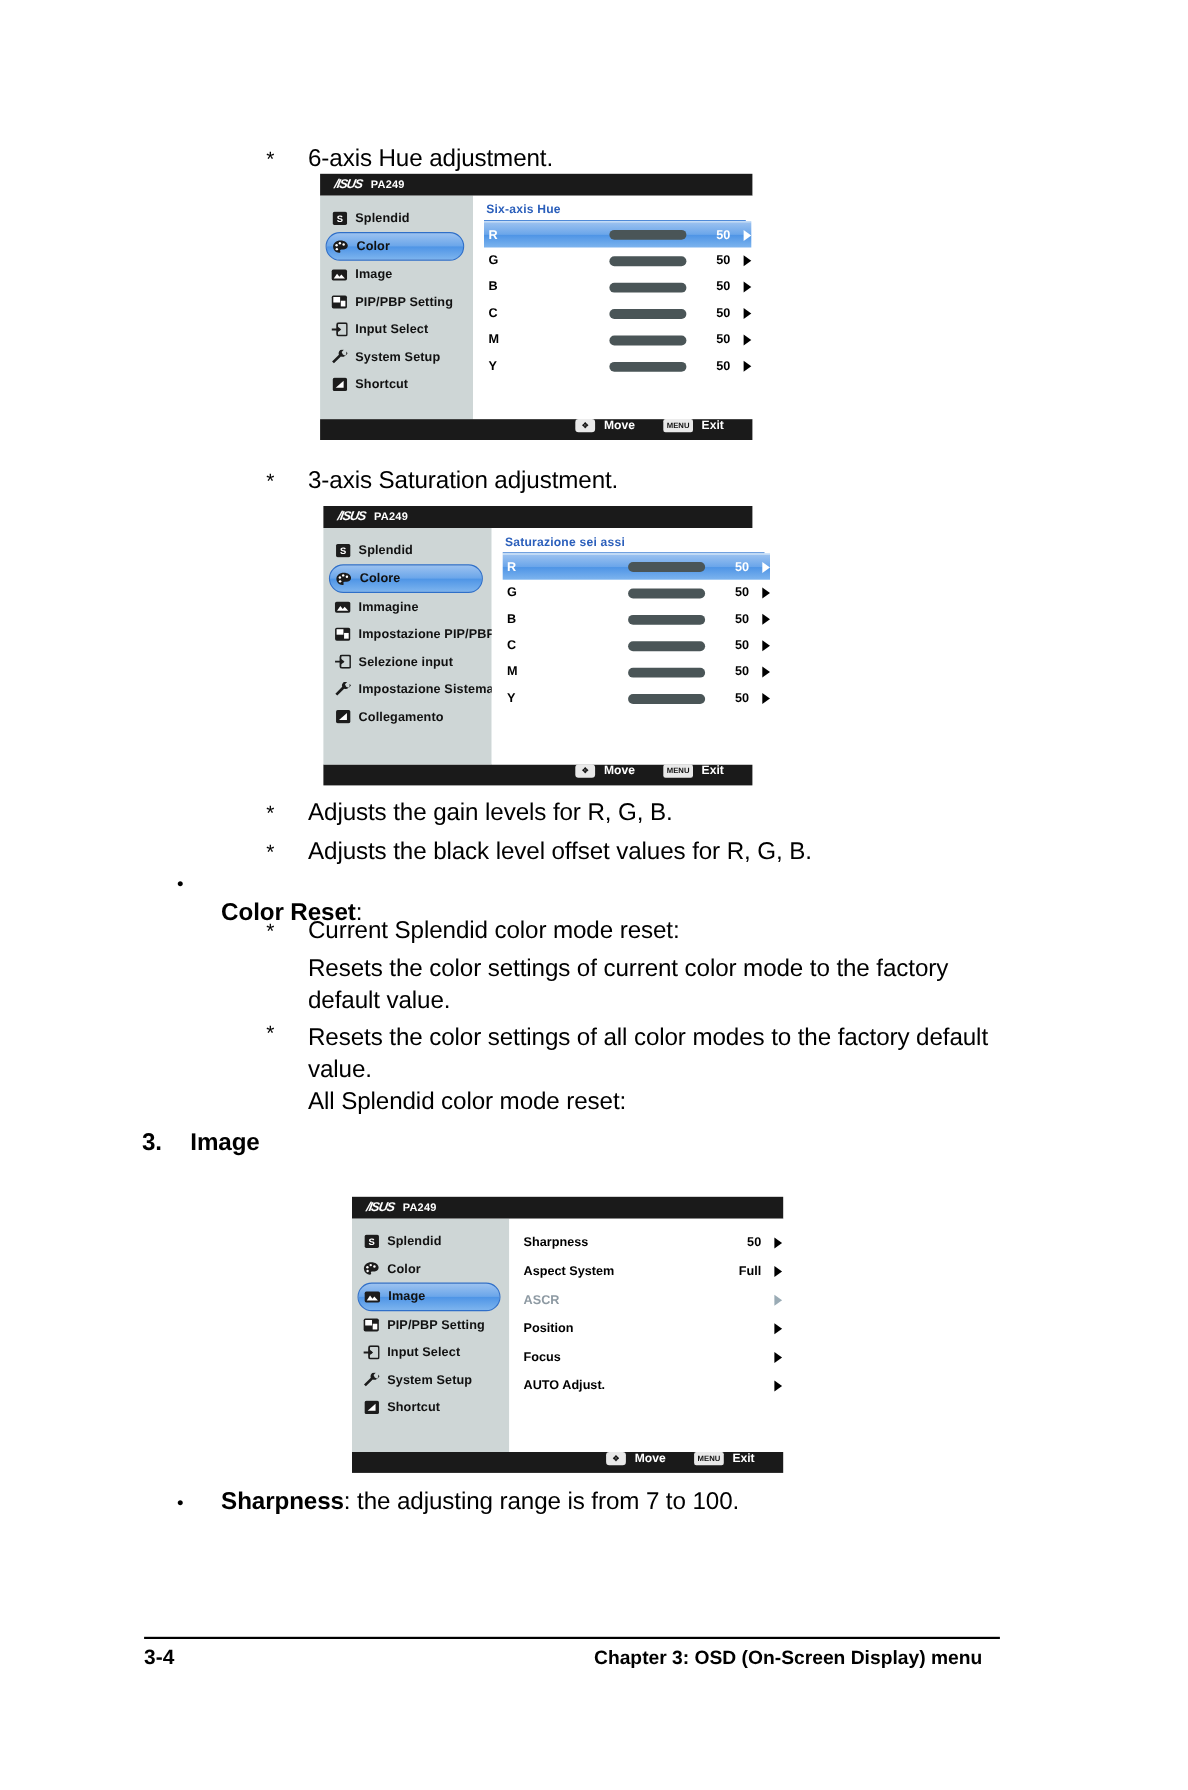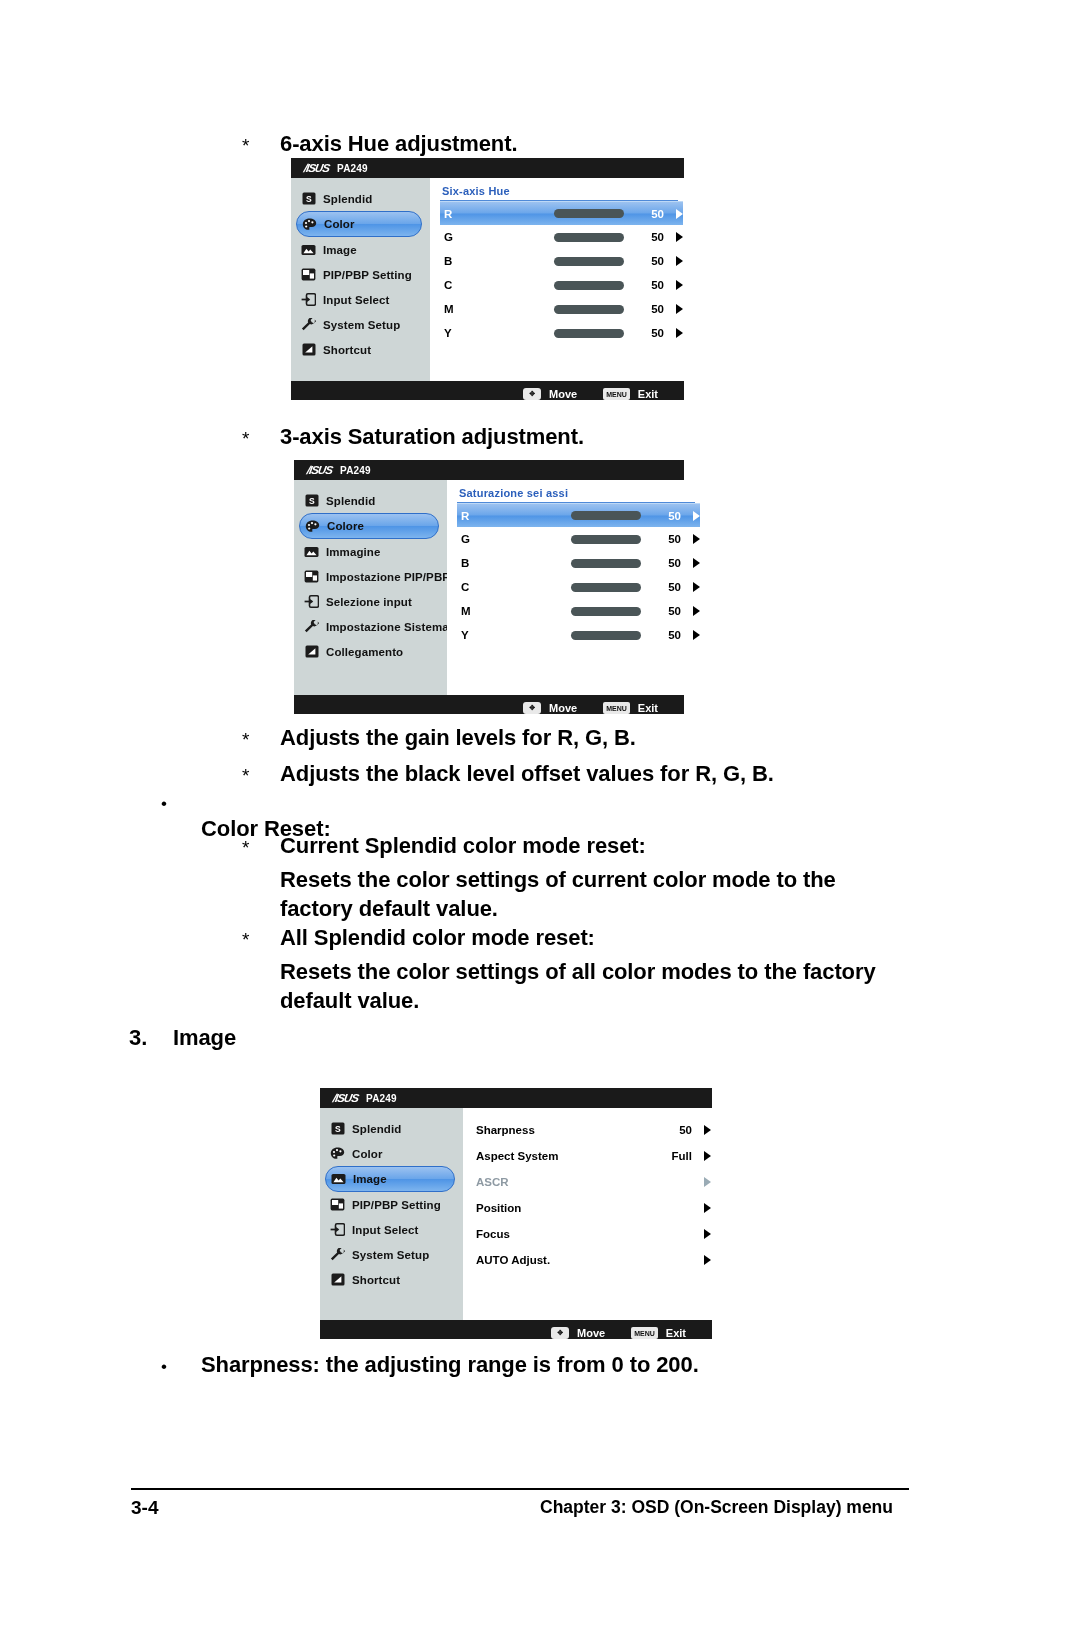--- a/index.html
+++ b/index.html
@@ -20,21 +20,20 @@
     text-align: left; padding-left: 6px;
   }
   .dot {
     width: 44px; flex: 0 0 44px;
     font-size: 17px; line-height: 34px;
     text-align: left; padding-left: 4px;
   }
   .body-txt {
     font-size: 21.5px; line-height: 29px;
     letter-spacing: -0.1px;
-    font-weight: bold;
   }
   .body-txt.bold { font-weight: bold; }
   .sect-num {
     width: 44px; flex: 0 0 44px;
     font-size: 21px; font-weight: bold; line-height: 30px;
   }
 
   
   .osd {
     position: absolute;
@@ -154,21 +153,21 @@
   }
   .opt-label { font-size: 11.5px; font-weight: bold; width: 180px; }
   .opt-label.disabled { color: #8e9aa3; font-weight: bold; }
   .opt-val {
     font-size: 11.5px; font-weight: bold;
     width: 36px; text-align: right;
   }
   .osd-foot {
     background: #1a1a1a;
     height: 19px;
-    display: flex; align-items: flex-end;
+    display: flex; align-items: flex-start;
     justify-content: flex-start;
     padding-left: 0;
     color: #fff;
   }
   .foot-spacer { flex: 1; }
   .key-badge {
     background: #e9e9e9;
     color: #111;
     font-size: 7px; font-weight: bold;
     border-radius: 2px;
@@ -491,22 +490,22 @@
     <div class="star">*</div>
     <div>
       <div class="body-txt" style="font-size:22px;">Current Splendid color mode reset:</div>
       <div class="body-txt" style="font-size:22px; width:620px; margin-top:5px;">Resets the color settings of current color mode to the factory default value.</div>
     </div>
   </div>
 
   <div class="bullet-row" style="position:absolute; left:236px; top:923px; width:760px;">
     <div class="star">*</div>
     <div>
+      <div class="body-txt" style="font-size:22px; width:655px; margin-top:5px;">Resets the color settings of all color modes to the factory default value.</div>
       <div class="body-txt" style="font-size:22px;">All Splendid color mode reset:</div>
-      <div class="body-txt" style="font-size:22px; width:655px; margin-top:5px;">Resets the color settings of all color modes to the factory default value.</div>
     </div>
   </div>
 
   <div class="bullet-row" style="position:absolute; left:129px; top:1023px; width:760px;">
     <div class="sect-num" style="font-size:22px;">3.</div>
     <div class="body-txt bold" style="font-size:22px;">Image</div>
   </div>
 
   <div class="osd" id="osd-image" style="left:320px; top:1088px; width:392px;">
     <div class="osd-title">
@@ -628,21 +627,21 @@
         <span class="key-badge">MENU</span>
         <span class="foot-txt">Exit</span>
       </div>
     </div>
   </div>
 
   <div class="bullet-row" style="position:absolute; left:157px; top:1350px; width:760px;">
     <div class="dot">•</div>
     <div style="display:flex; align-items:baseline;">
       <span class="body-txt bold" style="font-size:22px;">Sharpness</span>
-      <span class="body-txt" style="font-size:22px;">: the adjusting range is from 0 to 200.</span>
+      <span class="body-txt" style="font-size:22px;">: the adjusting range is from 7 to 100.</span>
     </div>
   </div>
 
   <div class="page-rule"></div>
   <div class="pg-num">3-4</div>
   <div class="pg-title">Chapter 3: OSD (On-Screen Display) menu</div>
 
 </div>
 
 </body></html>

